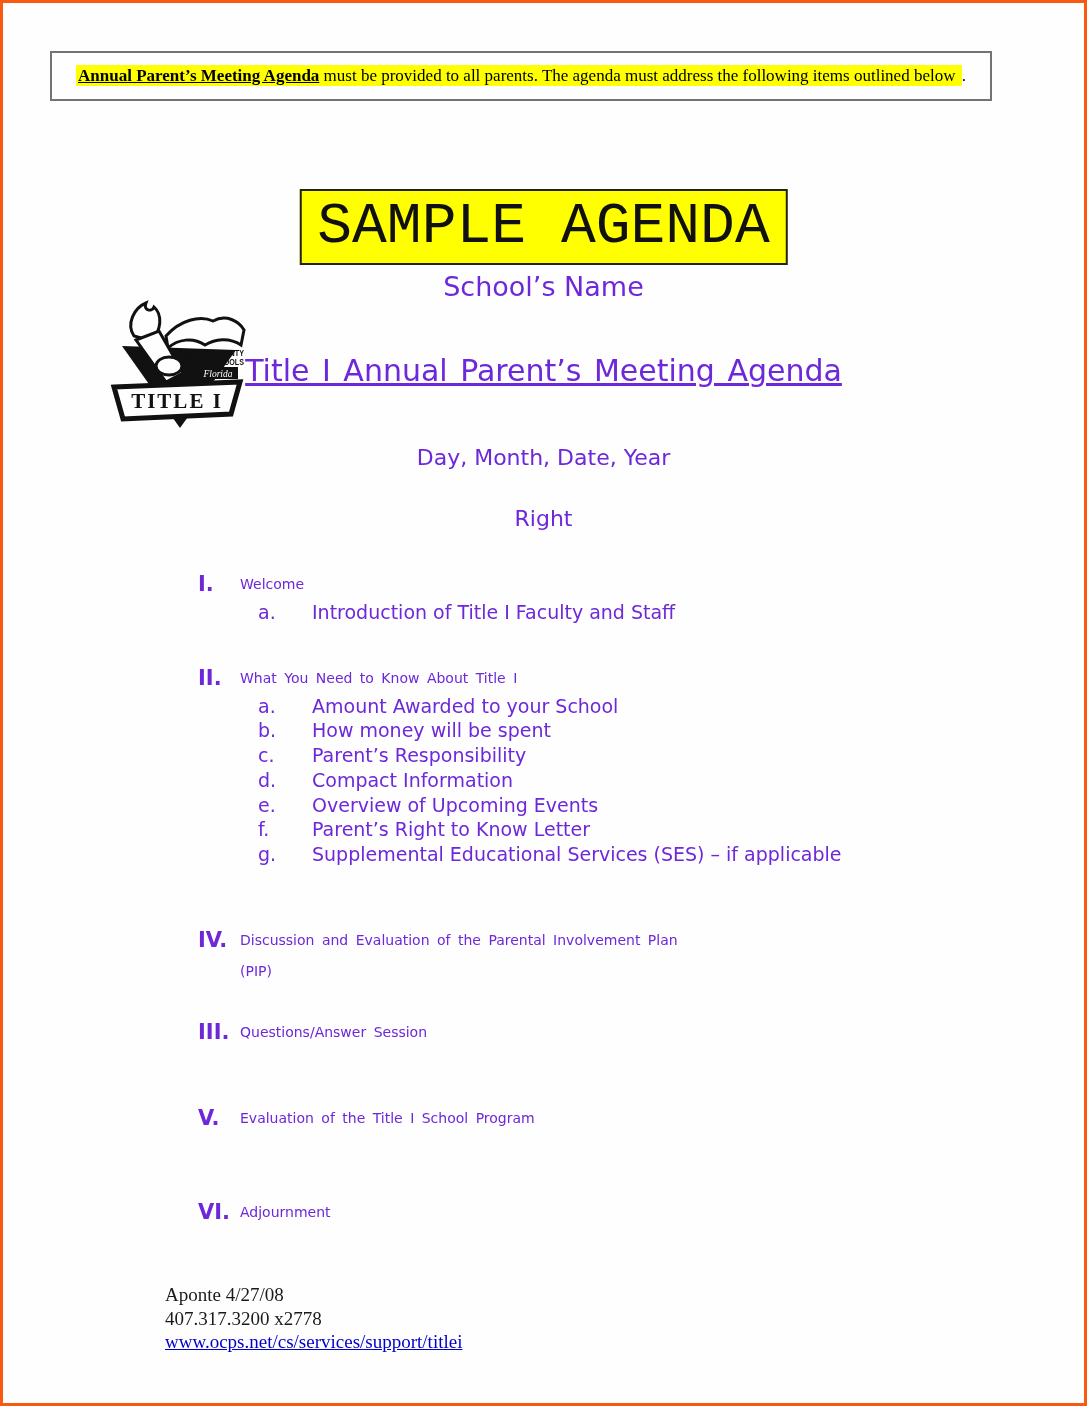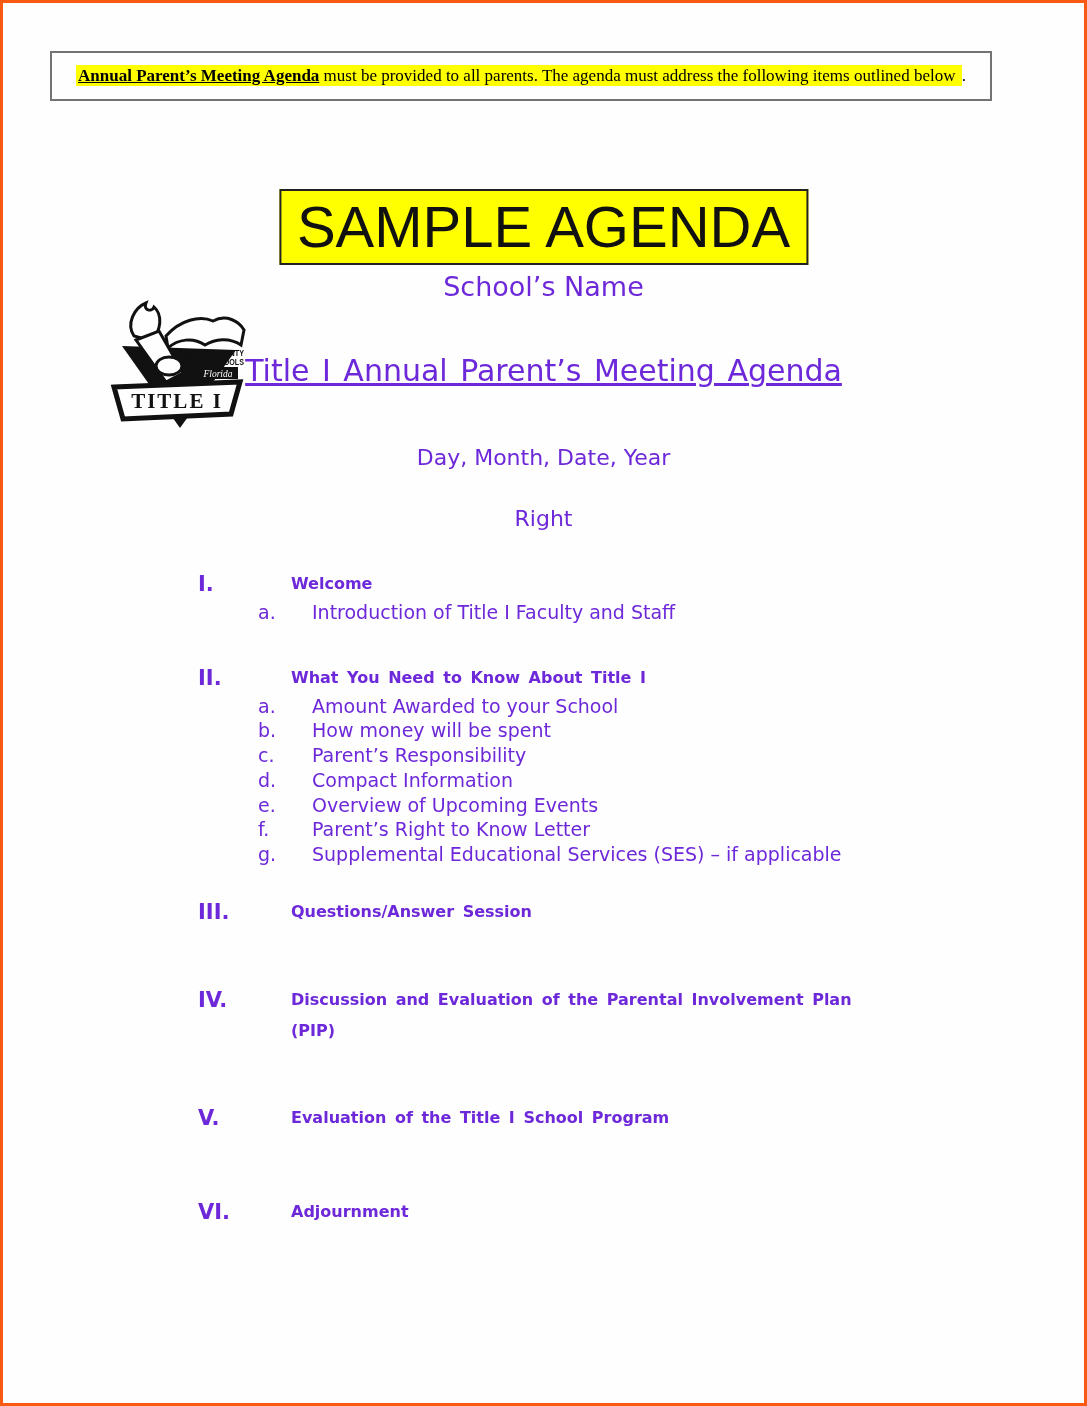--- a/index.html
+++ b/index.html
@@ -30,21 +30,21 @@
   .notice-lead { font-weight: bold; text-decoration: underline; }
 
   
   .sample-box {
     position: absolute;
     top: 186px; left: 50%;
     transform: translateX(-50%);
     background: #ffff00;
     border: 2px solid #222222;
     padding: 0 16px;
-    font-family: Liberation Sans, sans-serif;
+    font-family: Liberation Mono, monospace;
     font-size: 58px;
     line-height: 72px;
     color: #111;
     white-space: nowrap;
   }
 
   .comic { font-family: "DejaVu Sans", sans-serif; color: #6d28d9; }
 
   .school-name {
     position: absolute;
@@ -86,22 +86,22 @@
     position: absolute;
     left: 195px; top: 566px;
     width: 780px;
   }
   .agenda-item { position: relative; }
   .numeral {
     position: absolute; left: 0; top: 0;
     font-weight: bold; font-size: 21px; line-height: 30px;
   }
   .item-title {
-    margin-left: 93px;
-    font-weight: bold; font-size: 16px; line-height: 30px;
+    margin-left: 42px;
+    font-weight: normal; font-size: 14px; line-height: 30px;
     word-spacing: 3px;
     max-width: 650px;
   }
   .item-title .line2 { display: block; line-height: 32px; }
   .subs { margin-left: 60px; margin-top: 1px; }
   .sub-row { display: flex; font-size: 19px; line-height: 24.7px; }
   .sub-letter { width: 38px; flex: none; }
   .sub-text { flex: 1; margin-left: 16px; }
 
   .mt-ii  { margin-top: 38px; }
@@ -208,39 +208,44 @@
           <span class="sub-letter">f.</span>
           <span class="sub-text">Parent’s Right to Know Letter</span>
         </div>
         <div class="sub-row">
           <span class="sub-letter">g.</span>
           <span class="sub-text">Supplemental Educational Services (SES) – if applicable</span>
         </div>
       </div>
     </div>
 
-    <div class="agenda-item mt-iii">
-      <span class="numeral">III.</span>
-      <div class="item-title">Questions/Answer Session</div>
-    </div>
-
     <div class="agenda-item mt-iv">
       <span class="numeral">IV.</span>
       <div class="item-title">
         <span>Discussion and Evaluation of the Parental Involvement Plan</span>
         <span class="line2">(PIP)</span>
       </div>
     </div>
 
+    <div class="agenda-item mt-iii">
+      <span class="numeral">III.</span>
+      <div class="item-title">Questions/Answer Session</div>
+    </div>
+
     <div class="agenda-item mt-v">
       <span class="numeral">V.</span>
       <div class="item-title">Evaluation of the Title I School Program</div>
     </div>
 
     <div class="agenda-item mt-vi">
       <span class="numeral">VI.</span>
       <div class="item-title">Adjournment</div>
     </div>
 
   </div>
 
+  <div class="footer">
+    <div>Aponte 4/27/08</div>
+    <div>407.317.3200 x2778</div>
+    <div><span class="link">www.ocps.net/cs/services/support/titlei</span></div>
+  </div>
 
 </div>
 
 </body></html>

